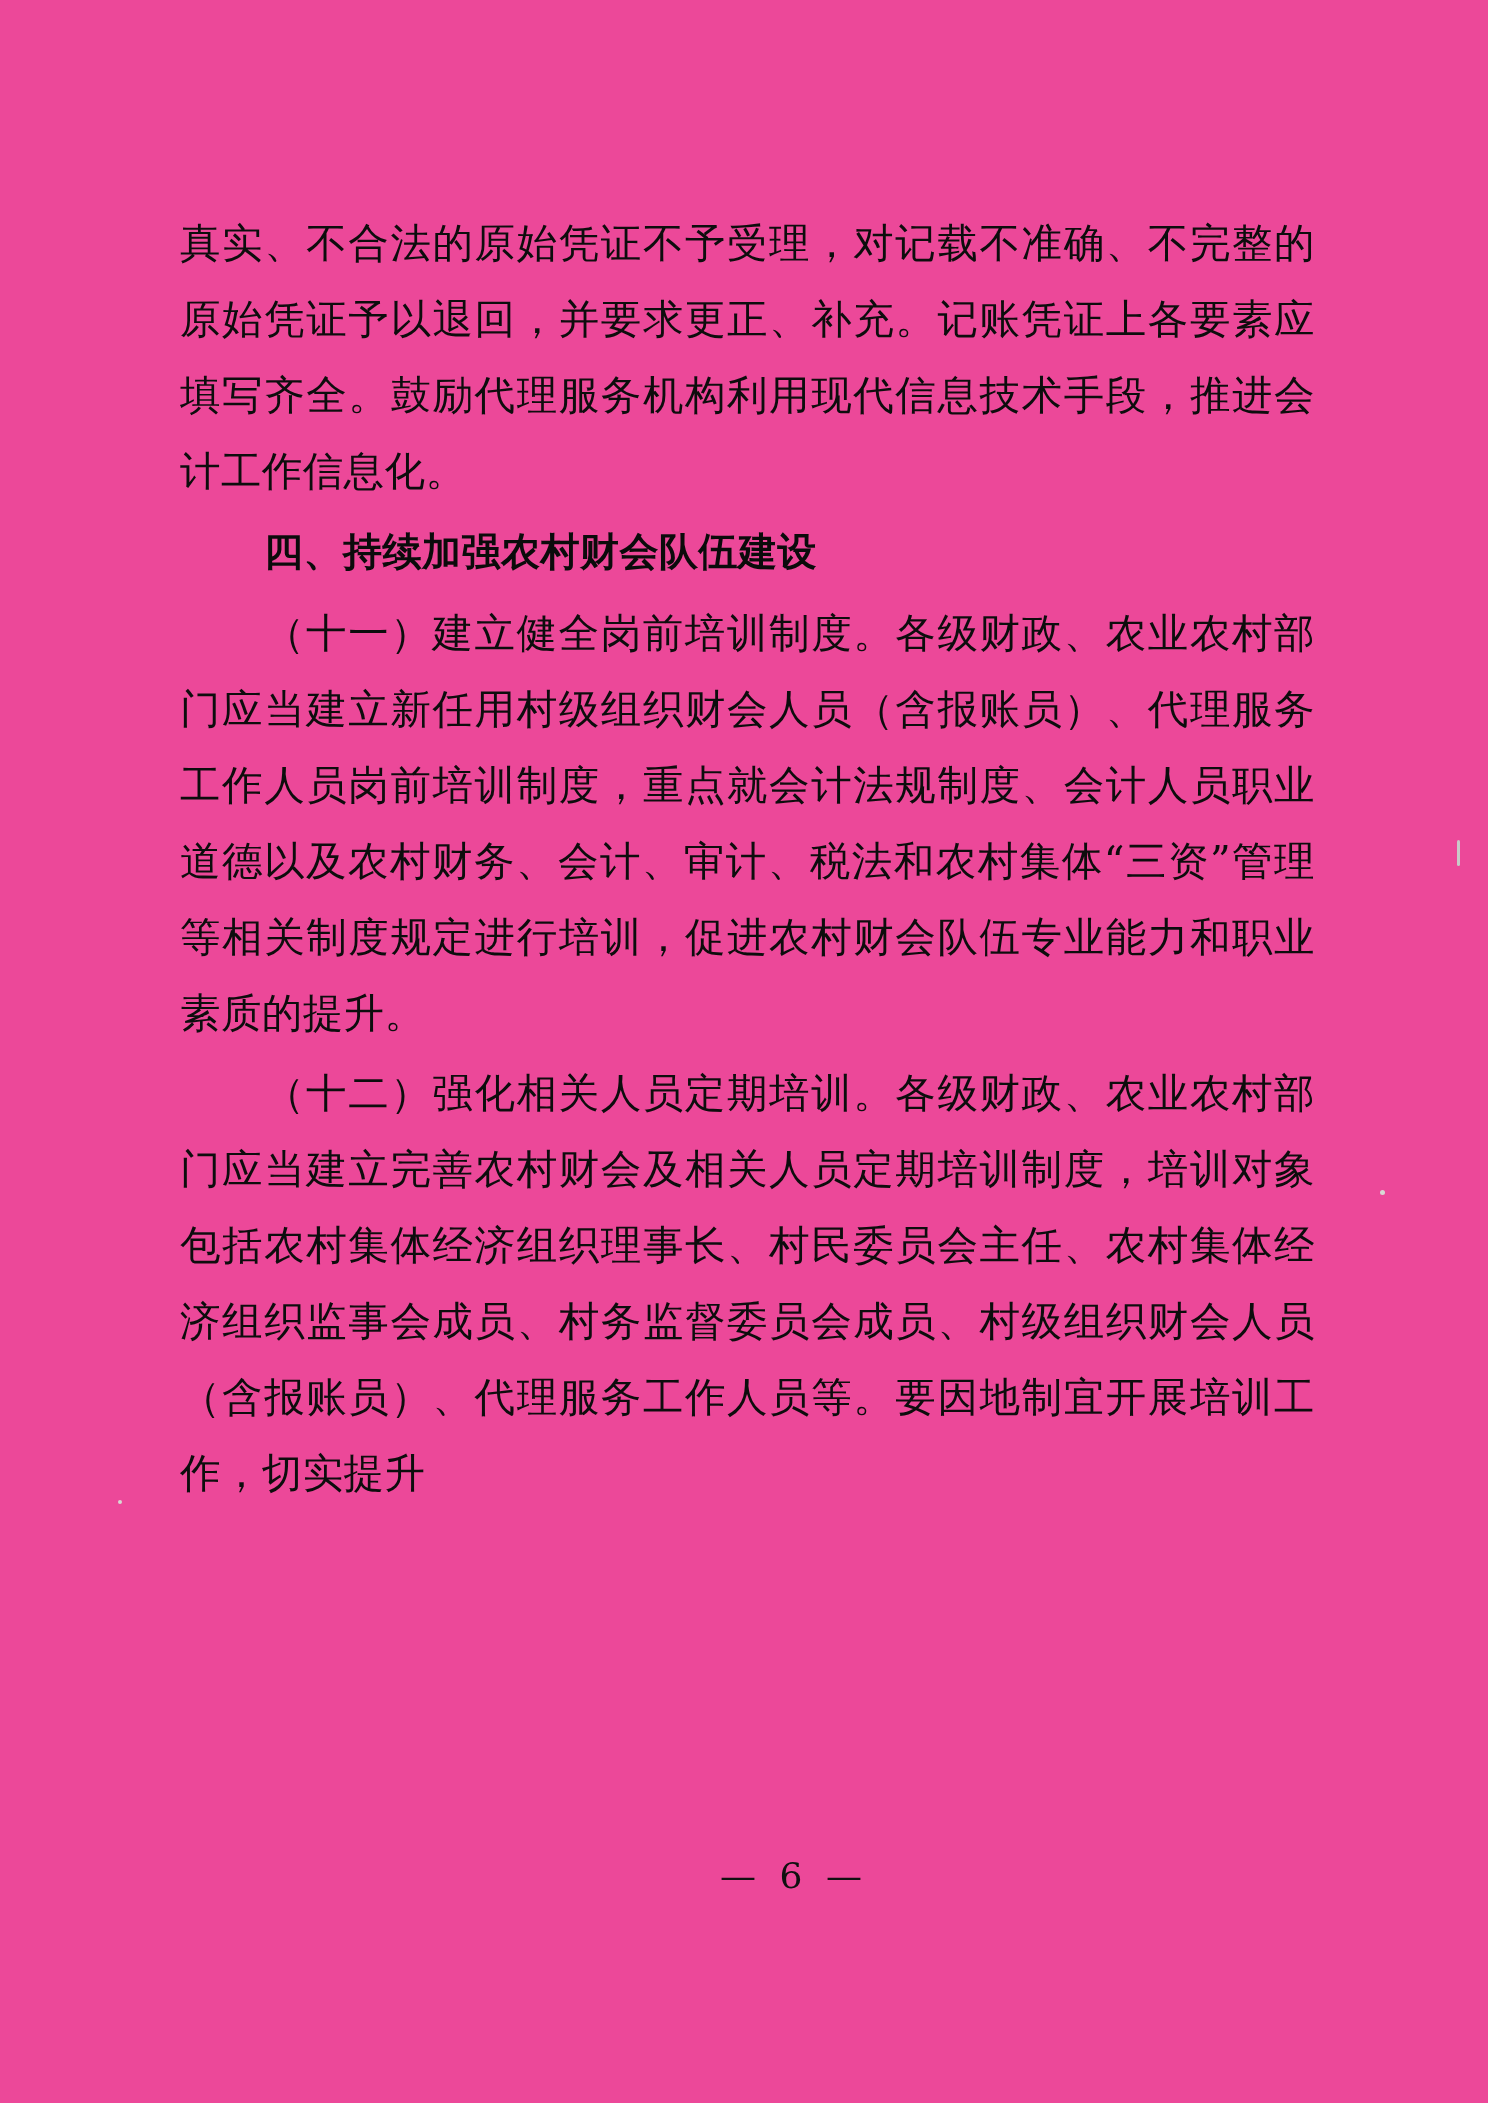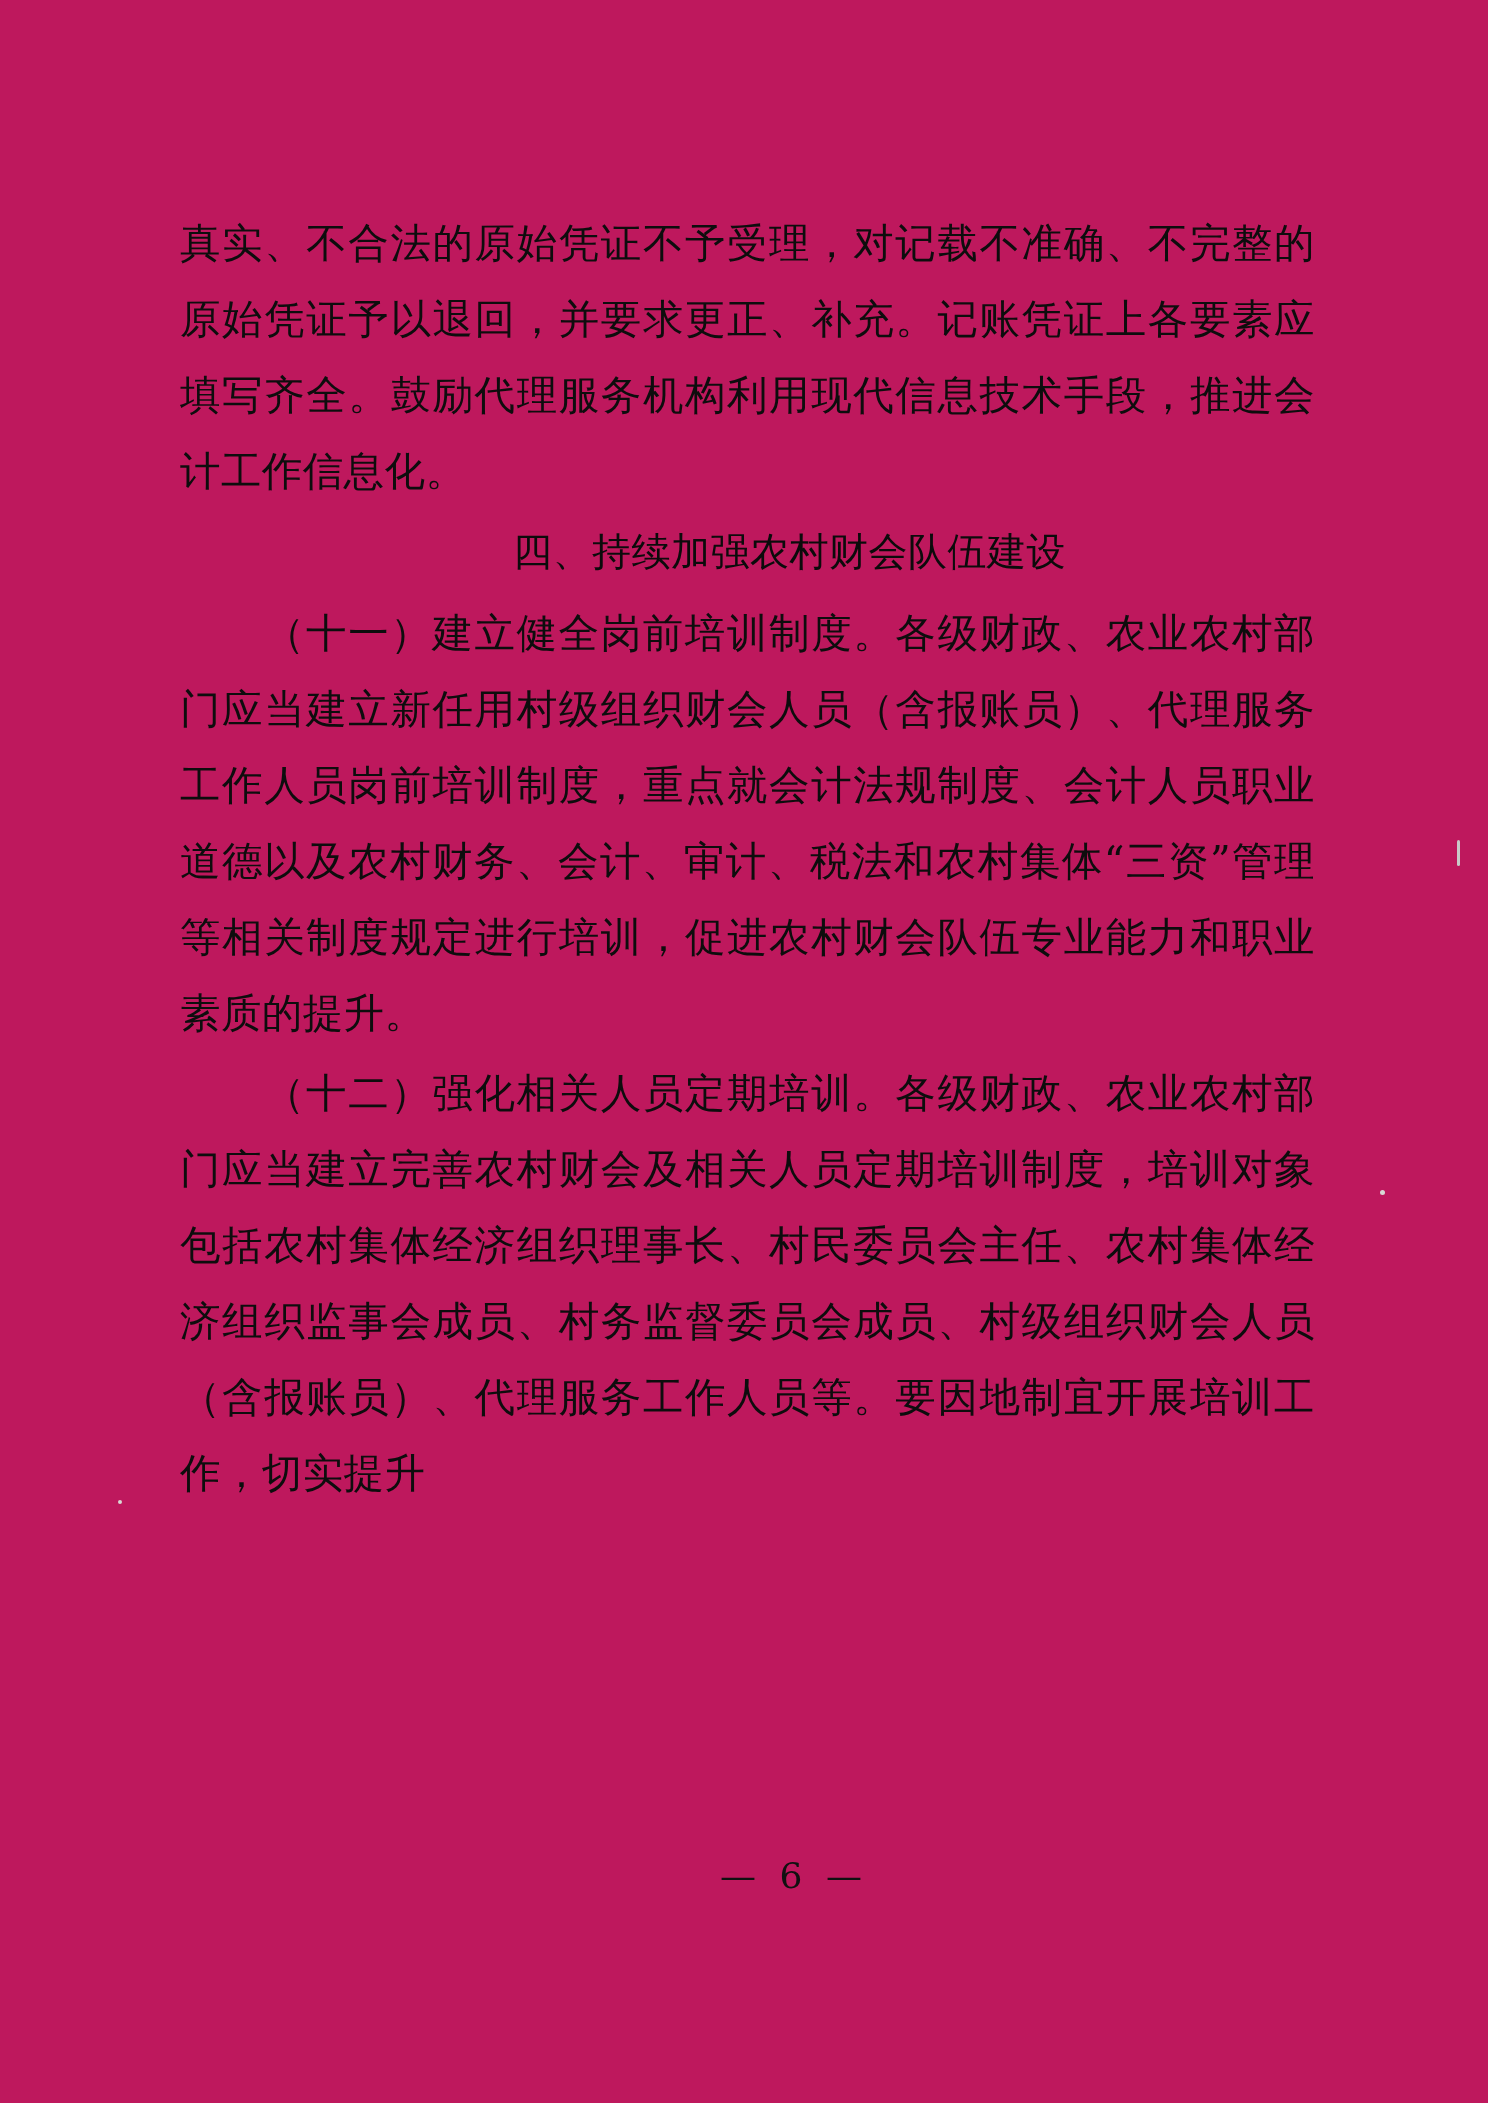--- a/index.html
+++ b/index.html
@@ -4,21 +4,21 @@
 <style>
   html, body {
     margin: 0;
     padding: 0;
     background: #ffffff;
   }
   .page {
     position: relative;
     width: 1488px;
     height: 2103px;
-    background: #be185d;
+    background: #ec4899;
     overflow: hidden;
     font-family: "DejaVu Serif", "Liberation Serif", serif;
     color: #101010;
   }
   .content {
     position: absolute;
     left: 180px;
     top: 205px;
     width: 1135px;
   }
@@ -30,27 +30,26 @@
     text-align: justify;
     text-justify: inter-character;
     color: #0d0d0d;
   }
   p.indent {
     text-indent: 84px;
   }
   p.heading {
     margin: 0 0 4px 0;
     font-family: "DejaVu Sans", "Liberation Sans", sans-serif;
-    font-weight: normal;
+    font-weight: bold;
     font-size: 39px;
     line-height: 78px;
     text-indent: 84px;
     color: #0b0b0b;
     letter-spacing: 0.5px;
-    text-align: center;
   }
   .footer {
     position: absolute;
     left: 0;
     top: 1855px;
     width: 1488px;
     text-align: center;
   }
   .pagenum {
     display: inline-block;

